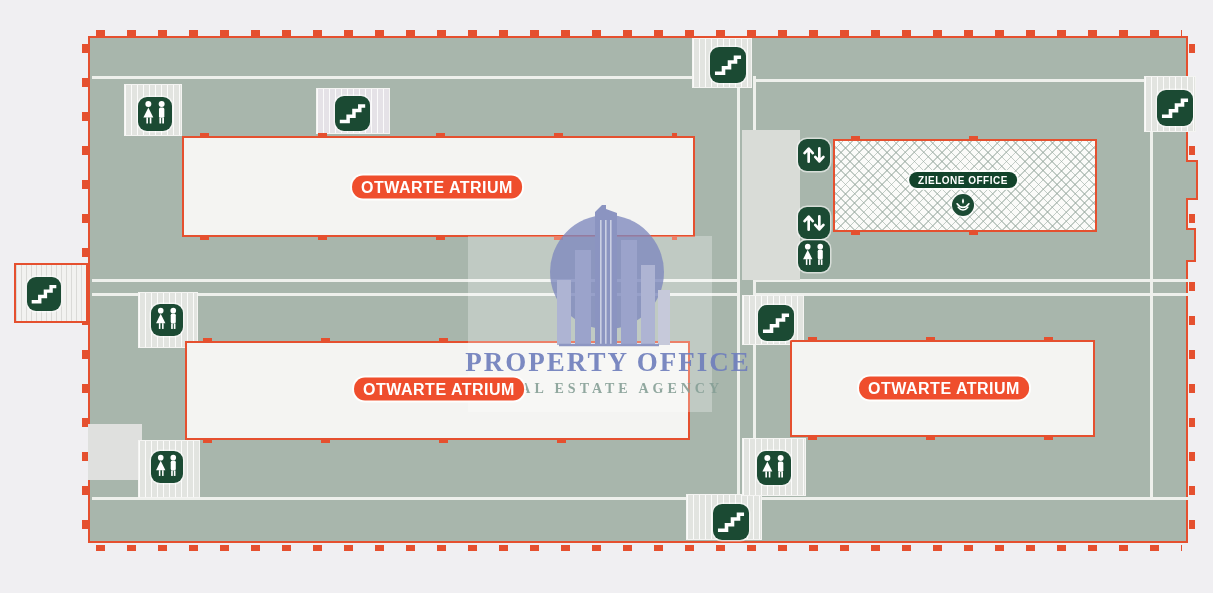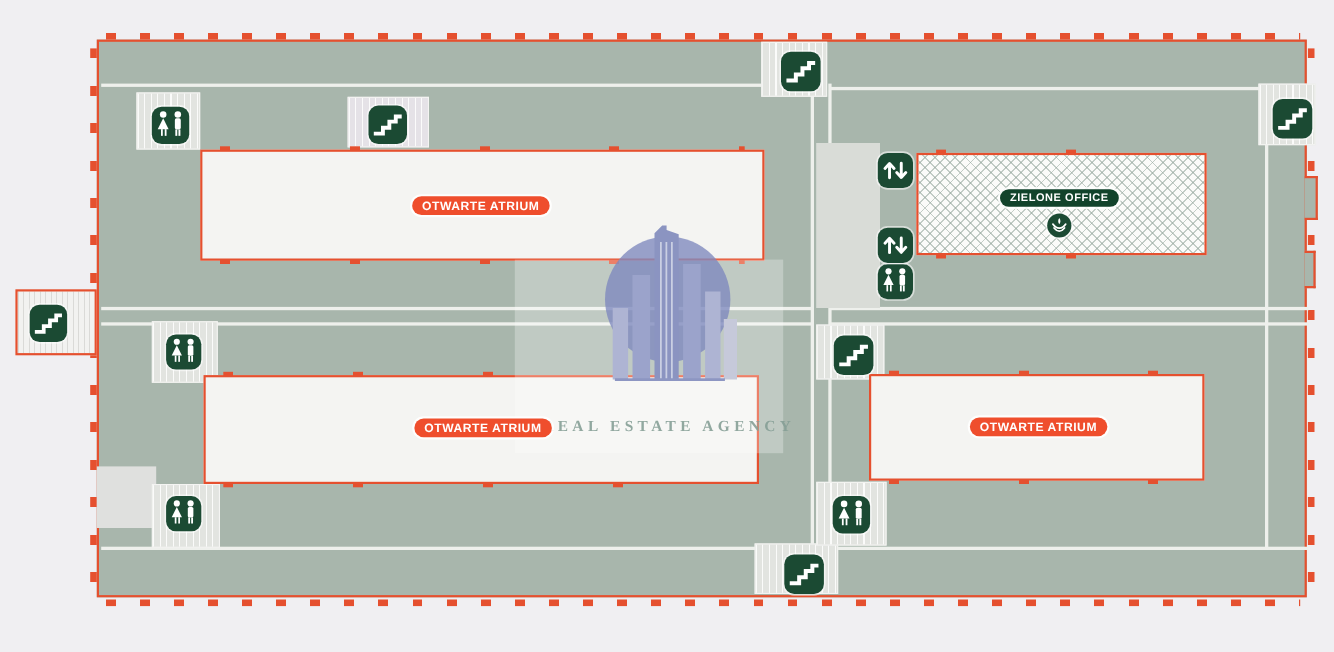--- a/index.html
+++ b/index.html
@@ -22,21 +22,21 @@
   
   .atrium{position:absolute;background:#f4f4f2;border:2px solid #e5502f;box-sizing:border-box;}
   .atrium::before,.atrium::after{content:"";position:absolute;left:16px;right:16px;height:4px;
     background:repeating-linear-gradient(90deg,#e5502f 0 9px,transparent 9px 118px);}
   .atrium::before{top:-5px;}
   .atrium::after{bottom:-5px;}
   .patio{background-color:#fbfbf9;background-image:
     repeating-linear-gradient(45deg,rgba(148,166,156,.55) 0 1.2px,transparent 1.2px 6.5px),
     repeating-linear-gradient(-45deg,rgba(148,166,156,.55) 0 1.2px,transparent 1.2px 6.5px);}
   .badge{position:absolute;transform:translate(-50%,-50%);white-space:nowrap;
-    font-weight:bold;font-size:11px;letter-spacing:.5px;color:#fff;
+    font-weight:bold;font-size:16px;letter-spacing:.5px;color:#fff;
     padding:3px 9px 2px;border-radius:11px;box-shadow:0 0 0 2px rgba(255,255,255,.85);}
   .badge.red{background:#ef4e2d;}
   .badge.green{background:#12432b;font-size:10px;}
   
   .ic{position:absolute;background:#1b4a33;border-radius:9px;
     box-shadow:0 0 0 1.5px rgba(255,255,255,.55);}
   .ic svg{display:block;width:100%;height:100%;}
   .ic.round{border-radius:50%;}
   
   .wm-box{position:absolute;background:rgba(255,255,255,.28);}
@@ -132,20 +132,21 @@
     <rect x="30" y="52" width="16" height="95" fill="#9ba3cb"></rect>
     <polygon points="50,14 57,7 61,7 61,11 72,15 72,147 50,147" fill="#8b94c1"></polygon>
     <rect x="55" y="22" width="1.6" height="125" fill="#ffffff" opacity="0.55"></rect>
     <rect x="60" y="22" width="1.6" height="125" fill="#ffffff" opacity="0.55"></rect>
     <rect x="65" y="22" width="1.6" height="125" fill="#ffffff" opacity="0.55"></rect>
     <rect x="76" y="42" width="16" height="105" fill="#9ba3cb"></rect>
     <rect x="96" y="67" width="14" height="80" fill="#aeb4d3"></rect>
     <rect x="113" y="92" width="12" height="55" fill="#c6c9da"></rect>
     <line x1="14" y1="147" x2="114" y2="147" stroke="#8d96c2" stroke-width="2.5"></line>
   </svg>
+  <div class="wm-title" style="left:455px;top:347px;width:306px;">PROPERTY OFFICE</div>
   <div class="wm-sub" style="left:455px;top:381px;width:306px;">REAL ESTATE AGENCY</div>
 
   <span class="badge red" style="left:437px;top:187px;">OTWARTE ATRIUM</span>
   <span class="badge red" style="left:439px;top:389px;">OTWARTE ATRIUM</span>
   <span class="badge red" style="left:944px;top:388px;">OTWARTE ATRIUM</span>
   <span class="badge green" style="left:963px;top:180px;">ZIELONE OFFICE</span>
 
   <div class="ic round" style="left:952px;top:194px;width:22px;height:22px;">
       <svg>
         <use href="#sym-plant"></use>

